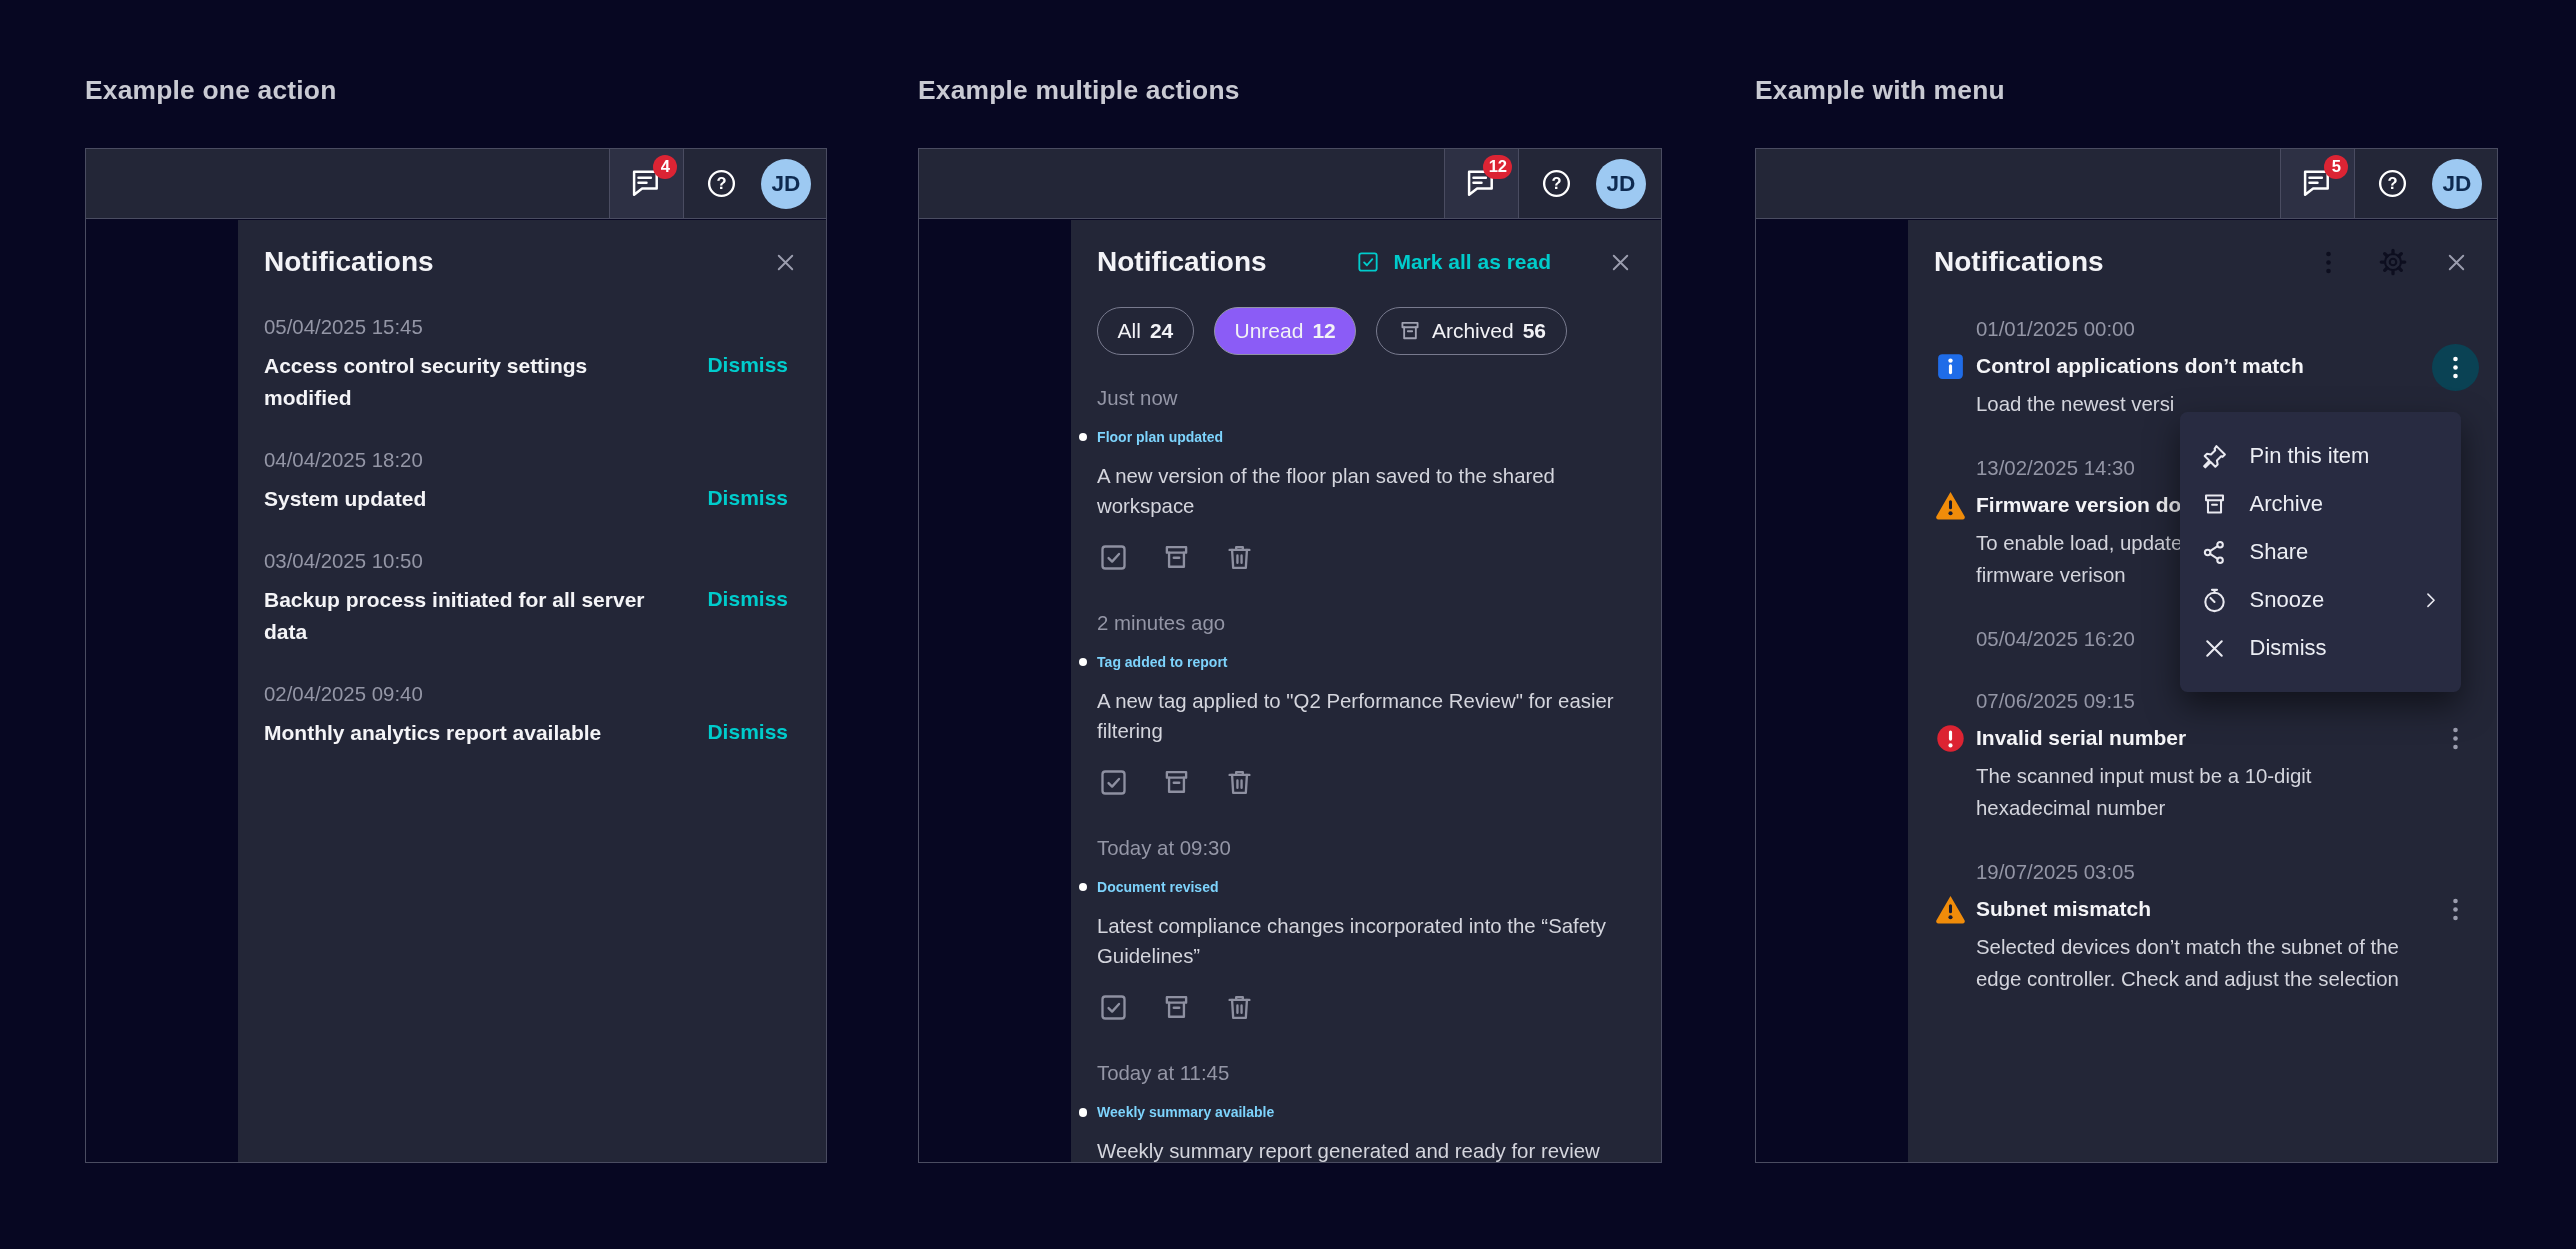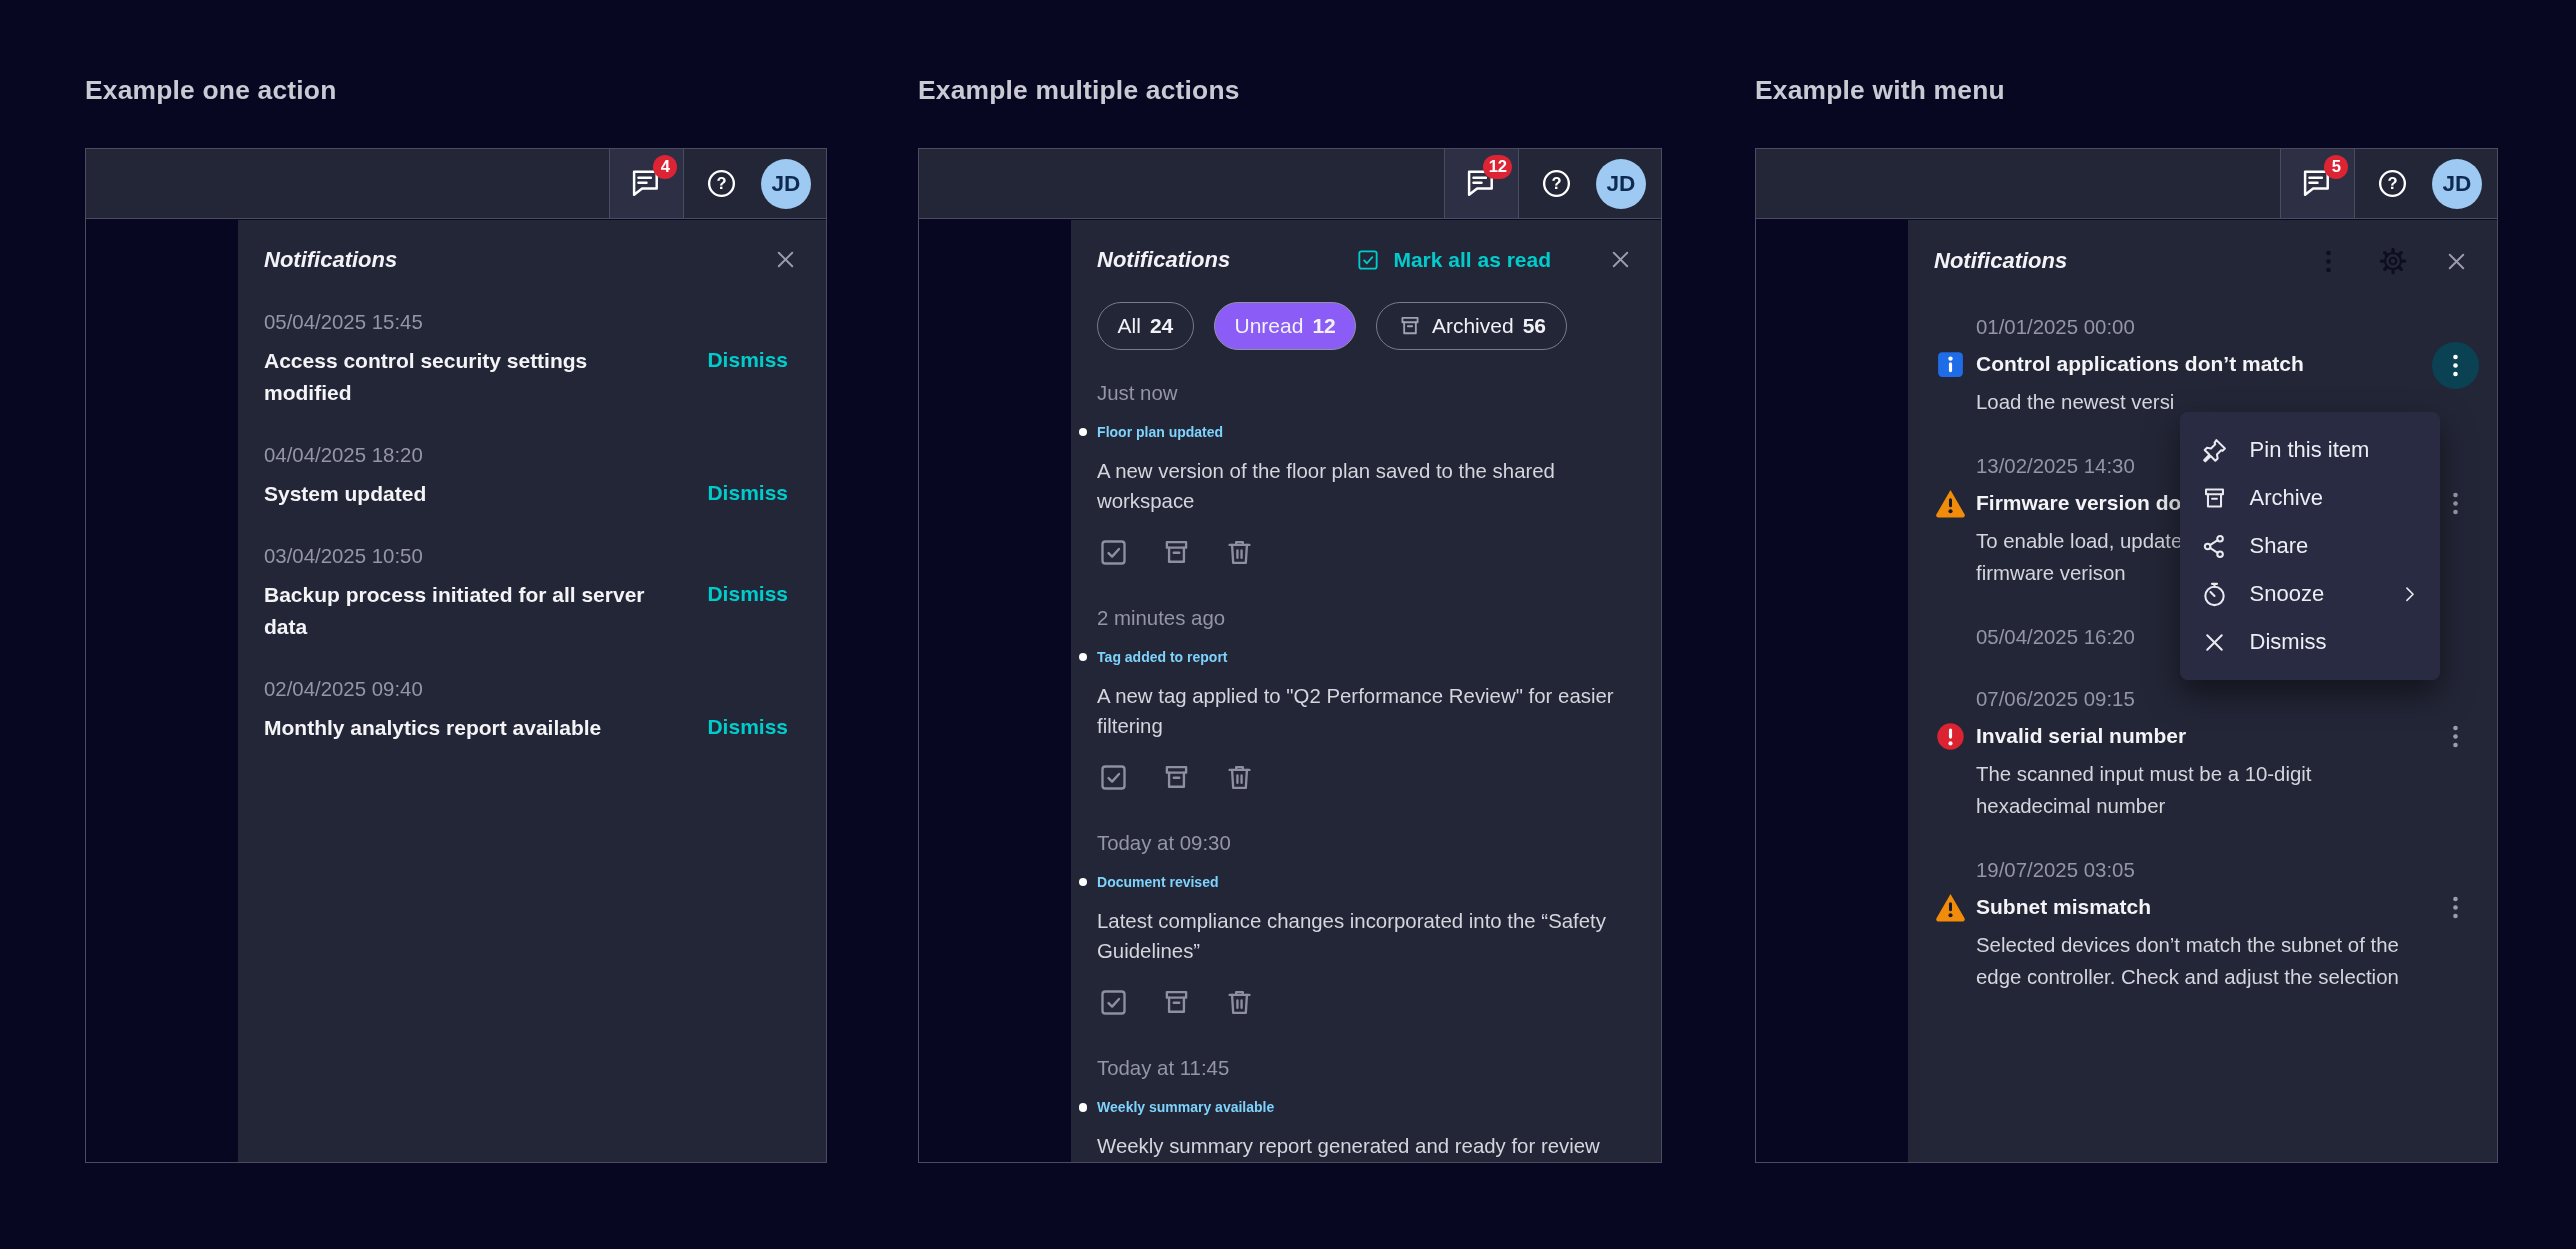--- a/index.html
+++ b/index.html
@@ -18,21 +18,21 @@
          background:#dc2434;color:#fff;font-size:16.6px;font-weight:bold;display:flex;
          align-items:center;justify-content:center;padding:0 5.3px;box-sizing:border-box;}
   .help-btn{margin:0 22.6px 0 21px;color:#fff;display:flex;cursor:pointer;}
   .avatar{width:50px;height:50px;border-radius:50%;background:#9dc9f2;color:#0e2a50;
           font-weight:bold;font-size:22.6px;display:flex;align-items:center;justify-content:center;
           margin-right:15px;cursor:pointer;}
 
   .content{position:absolute;top:71px;left:0;right:0;bottom:0;}
   .npanel{position:absolute;left:152px;top:0;right:0;bottom:0;background:#232637;overflow:hidden;}
   .np-header{display:flex;align-items:center;padding:26px 27px 16.6px 26px;}
-  .np-title{flex:1;font-size:22px;font-weight:bold;color:#f3f3f7;font-style:italic;}
+  .np-title{flex:1;font-size:28px;font-weight:bold;color:#f3f3f7;}
   .icon-btn{display:flex;align-items:center;justify-content:center;cursor:pointer;color:#9b9dae;}
 
   .ic{stroke:currentColor;fill:none;stroke-width:1.7;stroke-linecap:round;stroke-linejoin:round;}
 
   
   .list1{padding:19.6px 38px 0 26px;}
   .n-item{margin-bottom:33px;}
   .n-date{font-size:20.4px;color:#9496a6;line-height:27px;margin-bottom:9px;}
   .n-row{display:flex;align-items:flex-start;}
   .n-title{font-size:21px;font-weight:bold;color:#f4f4f7;line-height:32px;max-width:423px;}
@@ -64,22 +64,22 @@
   .m-item{margin-bottom:35px;}
   .m-date{font-size:20.4px;color:#9496a6;line-height:27px;margin-bottom:6px;margin-left:42px;}
   .m-main{display:flex;align-items:flex-start;}
   .m-sev{flex:none;width:33px;margin-right:9px;margin-top:1.5px;}
   .m-text{flex:1;min-width:0;}
   .m-title{font-size:21px;font-weight:bold;color:#f4f4f7;line-height:33px;}
   .m-desc{font-size:20.4px;color:#d4d5dd;line-height:32px;margin-top:6px;}
   .m-kebab{flex:none;width:42px;display:flex;justify-content:center;color:#9b9dae;cursor:pointer;margin-top:3px;}
   .m-kebab.active{width:47px;height:47px;border-radius:50%;background:#0a4254;color:#fff;
                   align-items:center;margin-top:-4.5px;margin-right:-3px;}
-  .ctx-menu{position:absolute;left:424px;top:263px;width:260px;background:#282b41;border-radius:7.5px;
-            box-shadow:0 13.6px 32px rgba(0,0,0,.5);padding:14px 0;z-index:10;}
+  .ctx-menu{position:absolute;left:424px;top:263px;width:281px;background:#282b41;border-radius:7.5px;
+            box-shadow:0 13.6px 32px rgba(0,0,0,.5);padding:20px 0;z-index:10;}
   .ctx-item{height:48px;display:flex;align-items:center;padding:0 19.6px;gap:21px;color:#eceef4;
             font-size:22px;cursor:pointer;}
   .ctx-item .ic{color:#e9e9f0;flex:none;}
   .ctx-item .chev{margin-left:auto;}
 </style>
 </head>
 <body>
 
 <svg width="0" height="0" style="position:absolute" aria-hidden="true">
   <defs>

